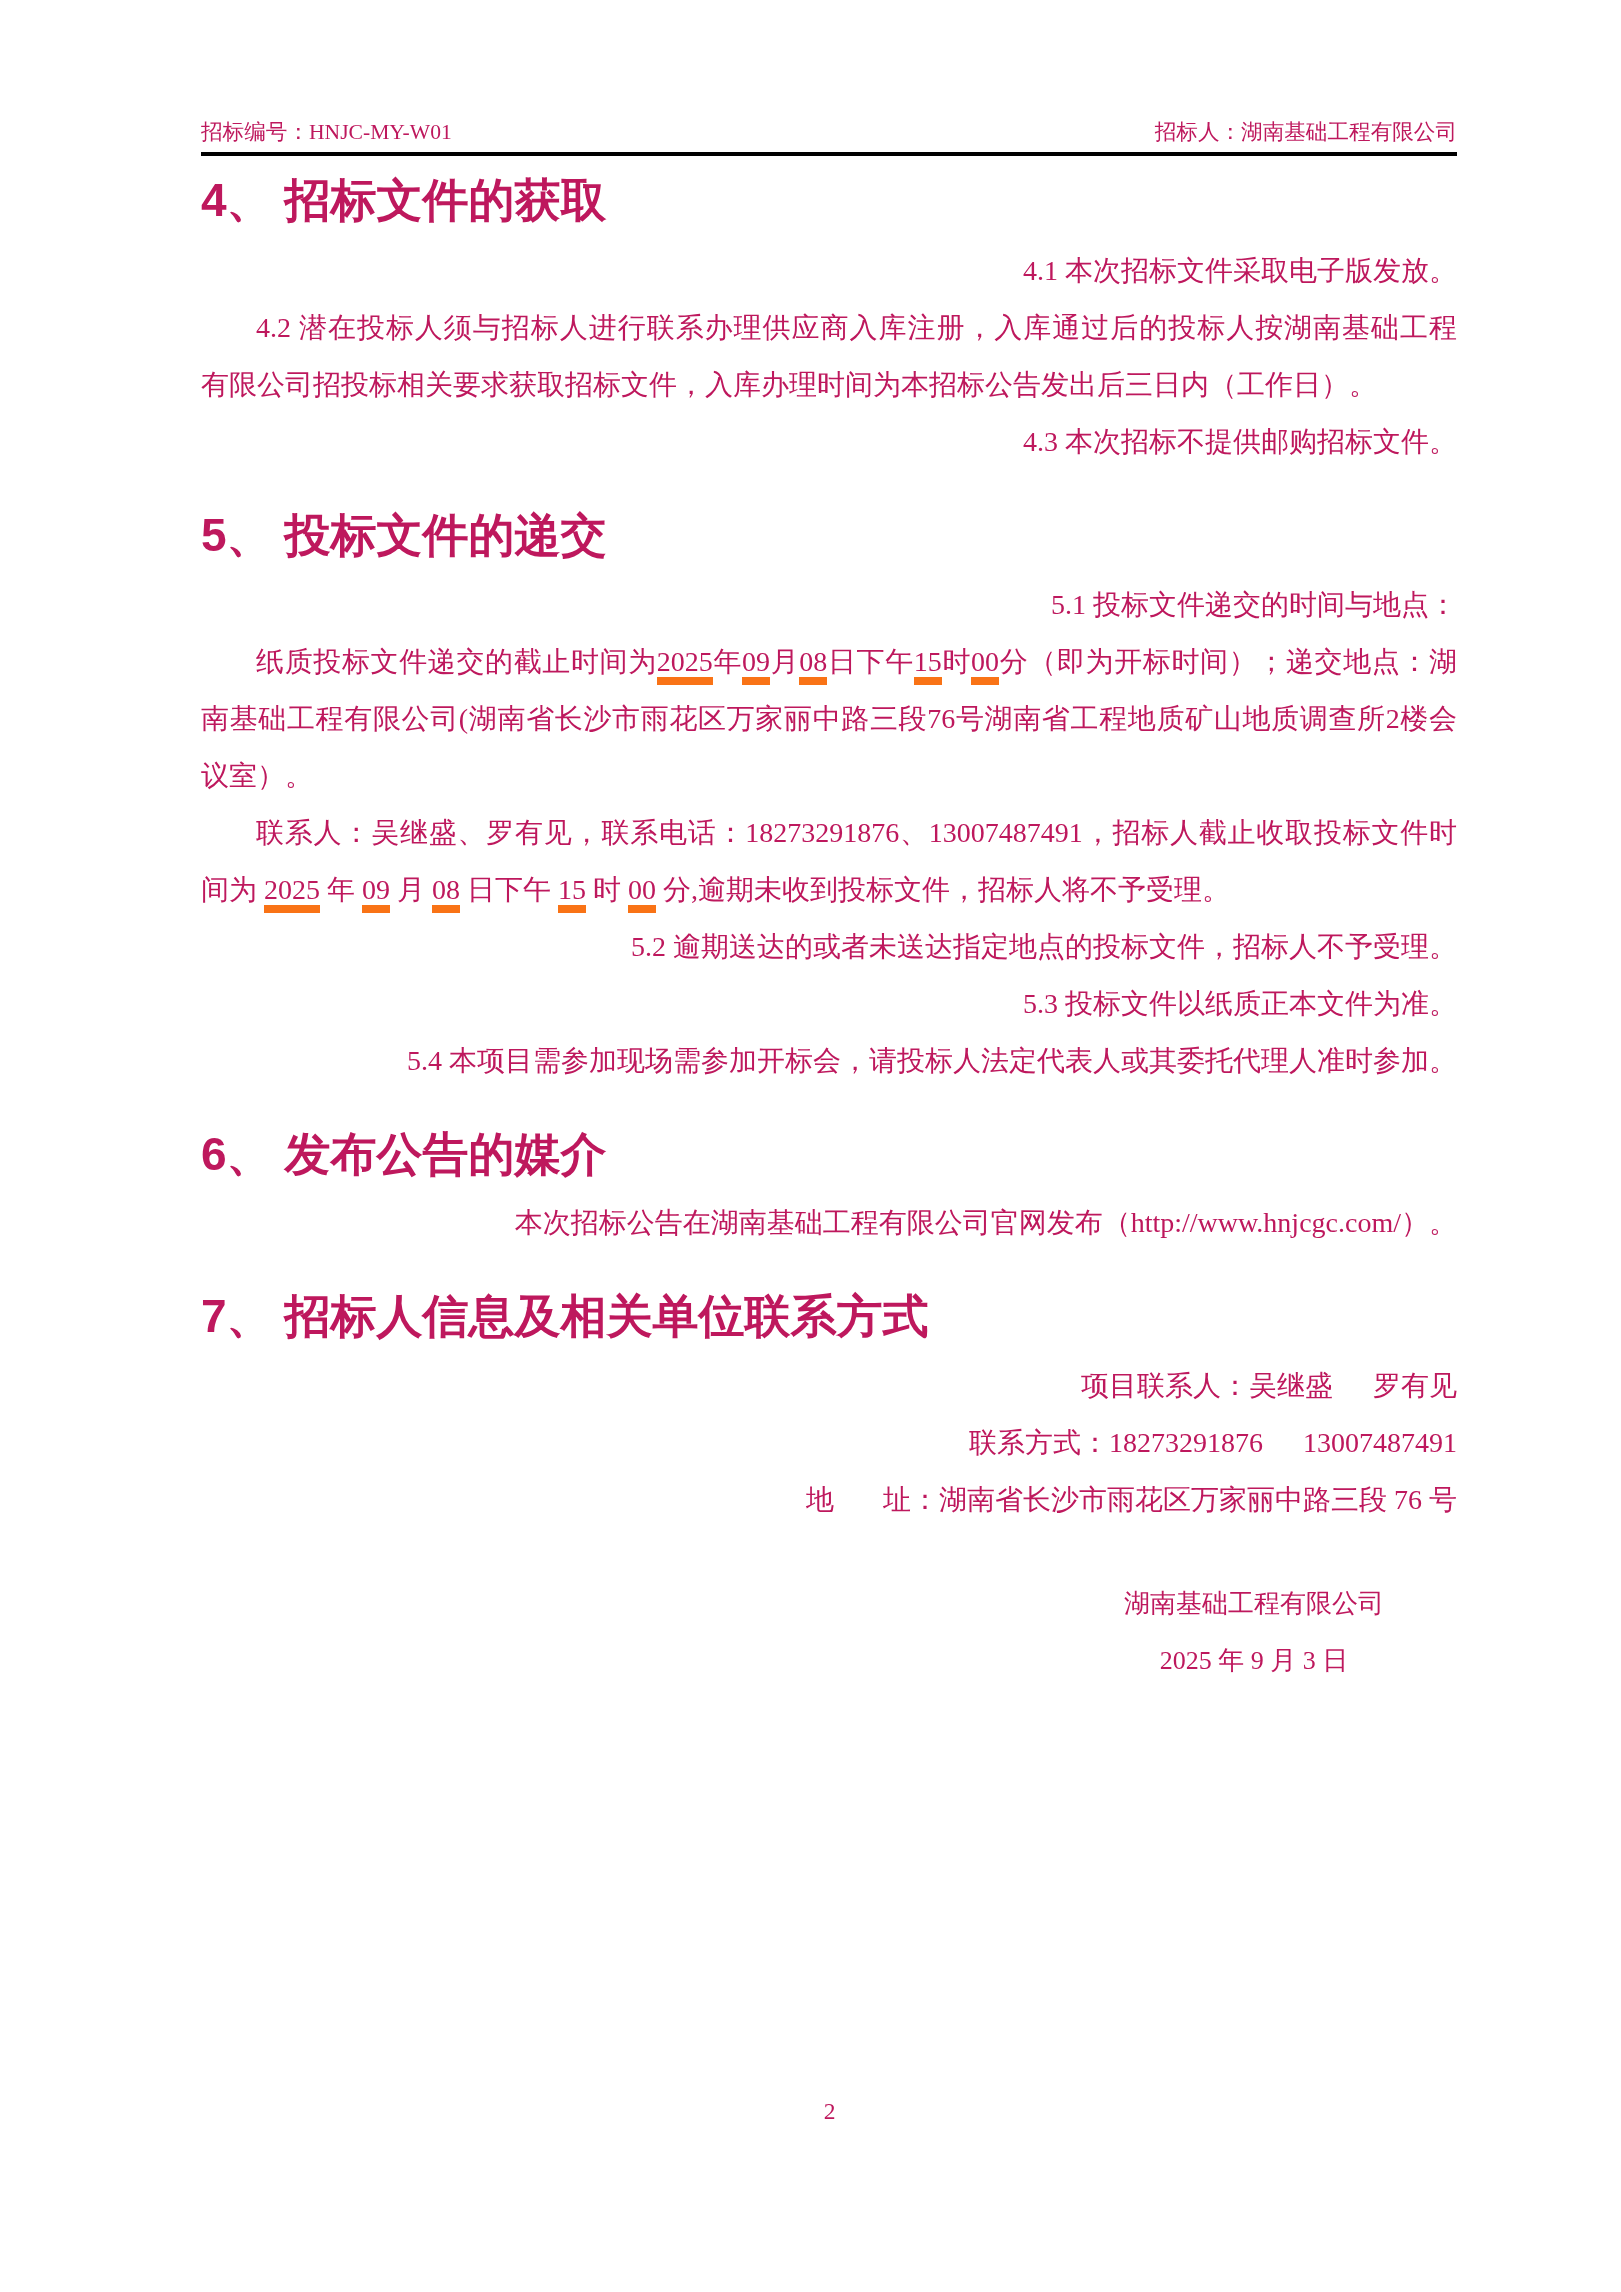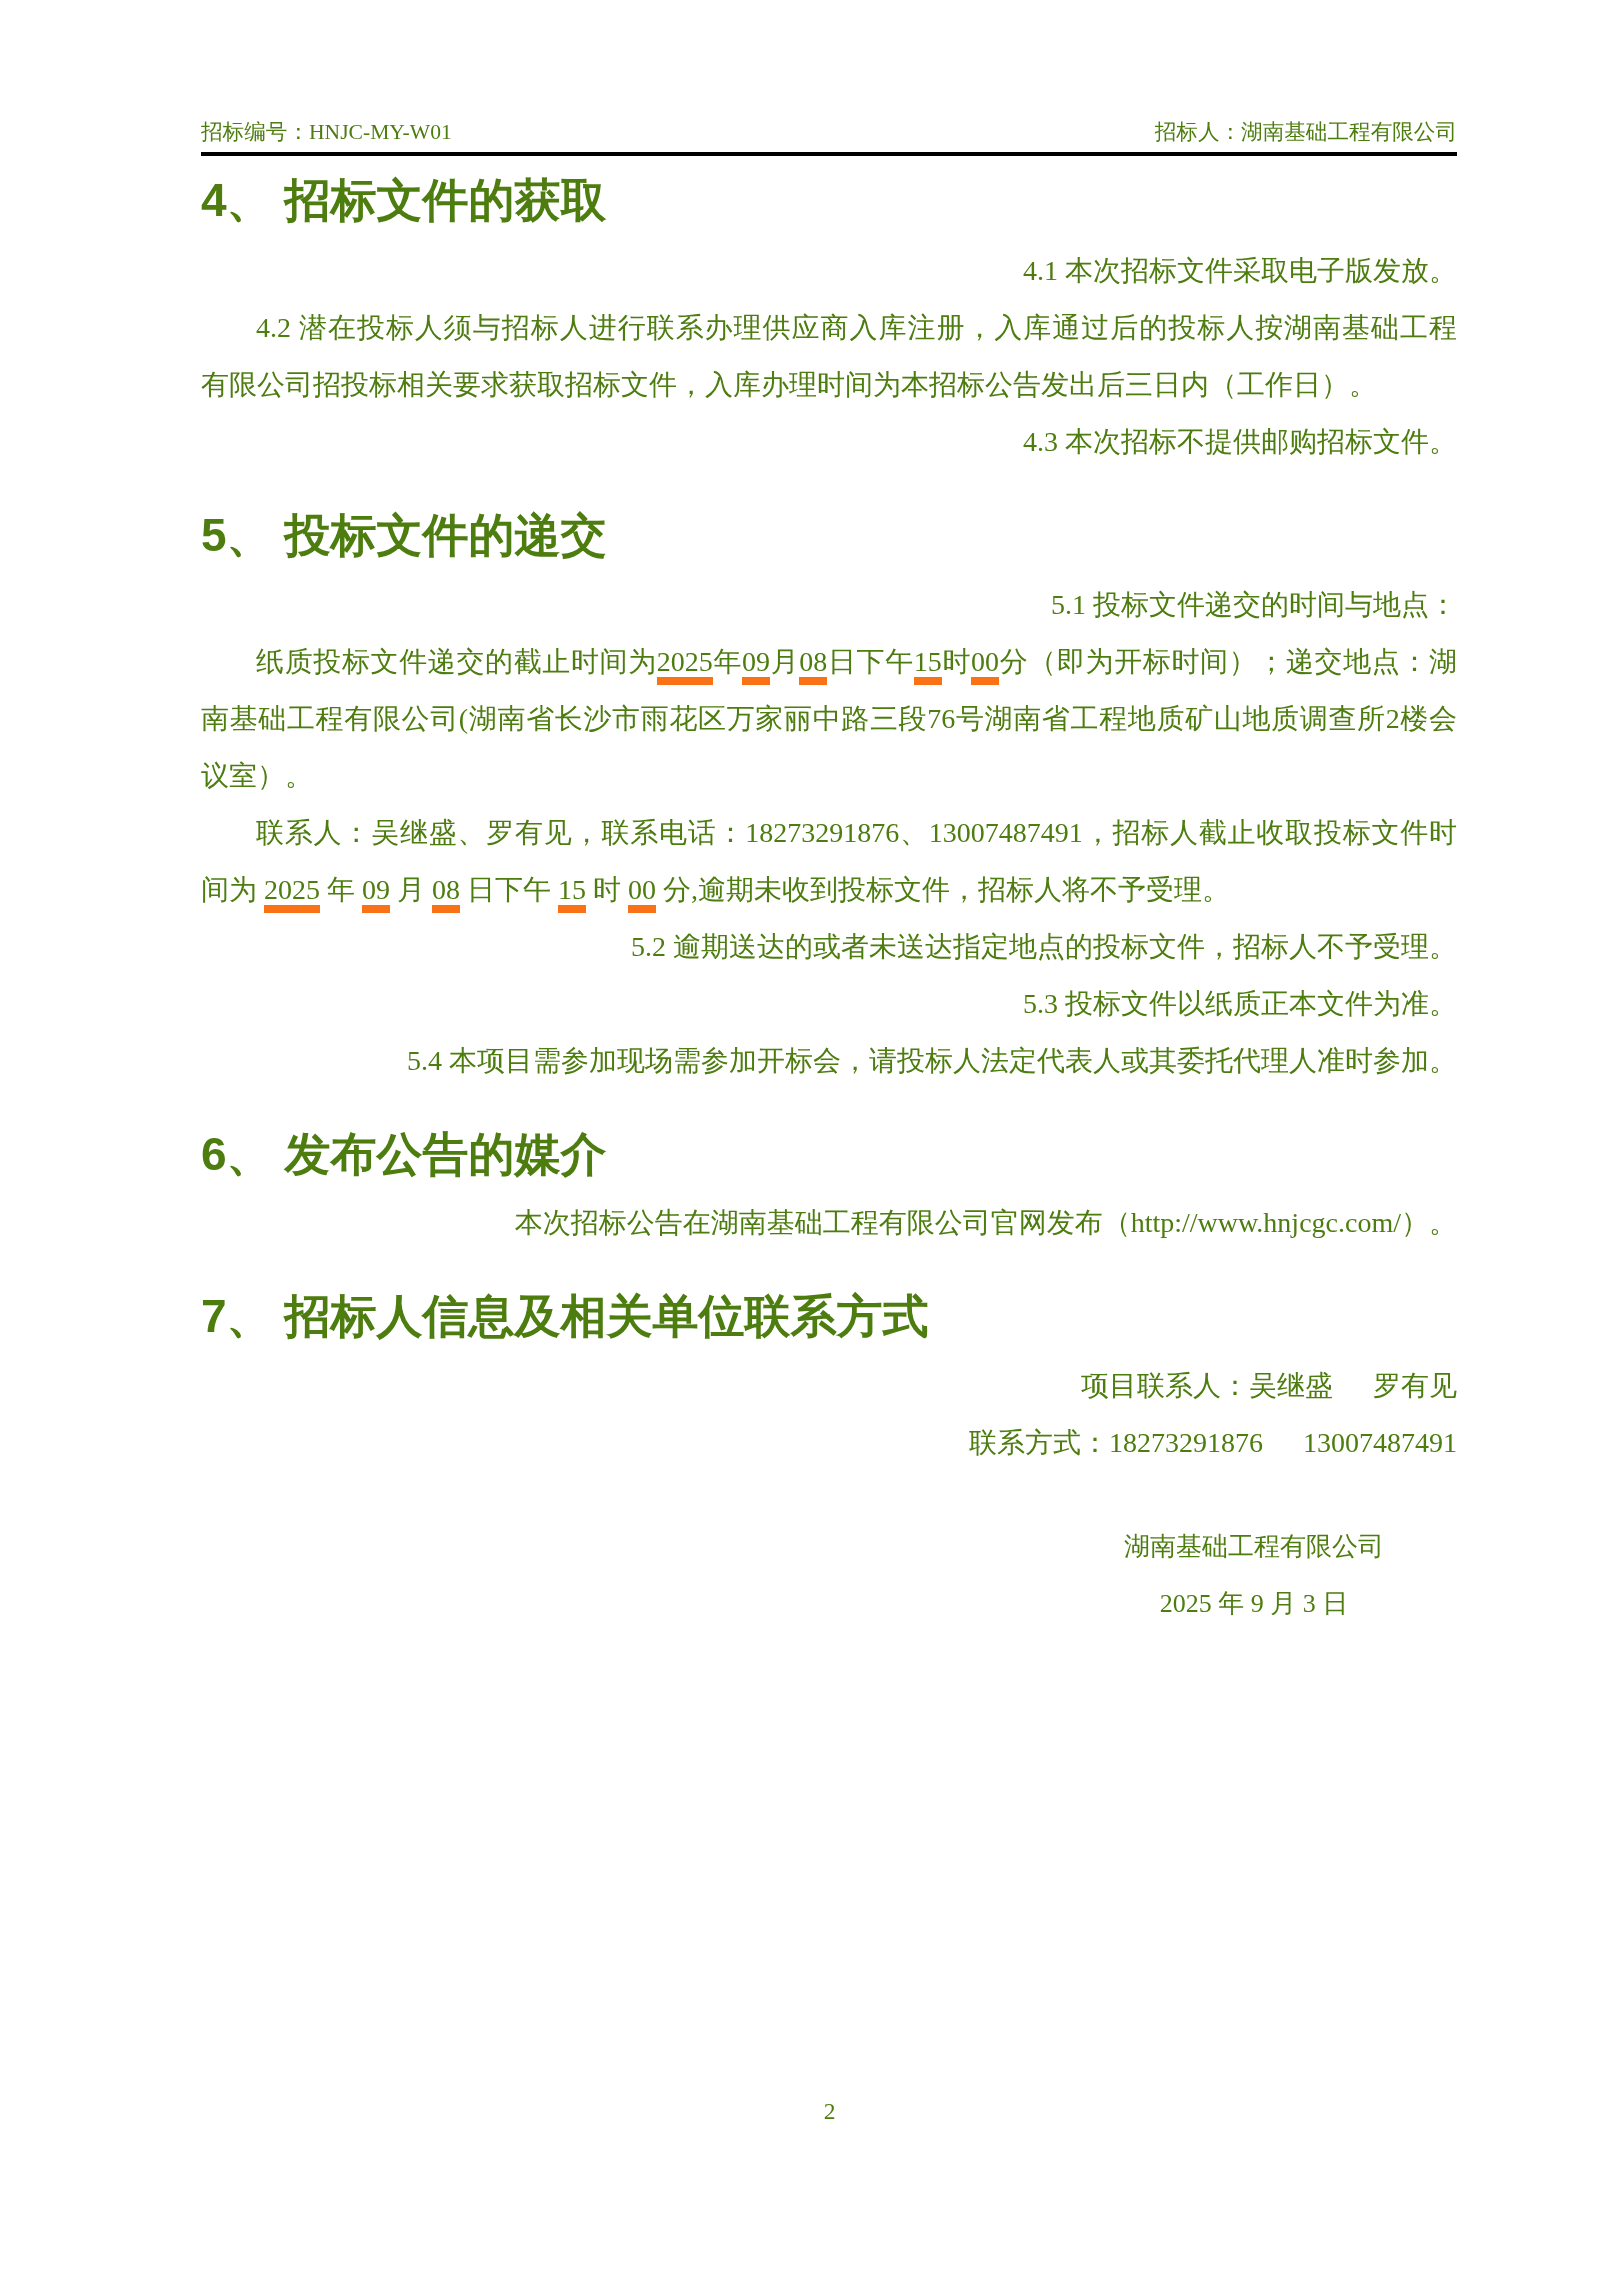--- a/index.html
+++ b/index.html
@@ -3,21 +3,21 @@
 <meta charset="utf-8">
 <style>
   * { margin: 0; padding: 0; box-sizing: border-box; }
   html, body { background: #ffffff; }
   .page {
     position: relative;
     width: 1621px;
     height: 2138px;
     margin: 0 auto;
     background: #ffffff;
-    color: #4d7c0f;
+    color: #be185d;
     font-family: "Liberation Serif", "DejaVu Serif", serif;
     padding: 120px 164px 0 201px;
     overflow: hidden;
   }
   .hdr {
     display: flex;
     justify-content: space-between;
     align-items: flex-end;
     font-size: 21.6px;
     line-height: 25.5px;
@@ -96,20 +96,21 @@
   <div class="sec-heading"><span class="hnum">6、</span><span>发布公告的媒介</span></div>
 
   <p class="bline indent">本次招标公告在湖南基础工程有限公司官网发布（http://www.hnjcgc.com/）。</p>
 
   <div class="sec-heading"><span class="hnum">7、</span><span>招标人信息及相关单位联系方式</span></div>
 
   <p class="bline s7line"><span>项目联系人：</span><span>吴继盛</span><span class="gap-names"></span><span>罗有见</span></p>
 
   <p class="bline s7line"><span>联系方式：</span><span>18273291876</span><span class="gap-names"></span><span>13007487491</span></p>
 
+  <p class="bline s7line"><span>地</span><span class="gap-addr"></span><span>址：</span><span>湖南省长沙市雨花区万家丽中路三段 76 号</span></p>
 
   <div class="signature">
     <div>湖南基础工程有限公司</div>
     <div>2025 年 9 月 3 日</div>
   </div>
 
   <div class="footer">2</div>
 
 </div>
 

